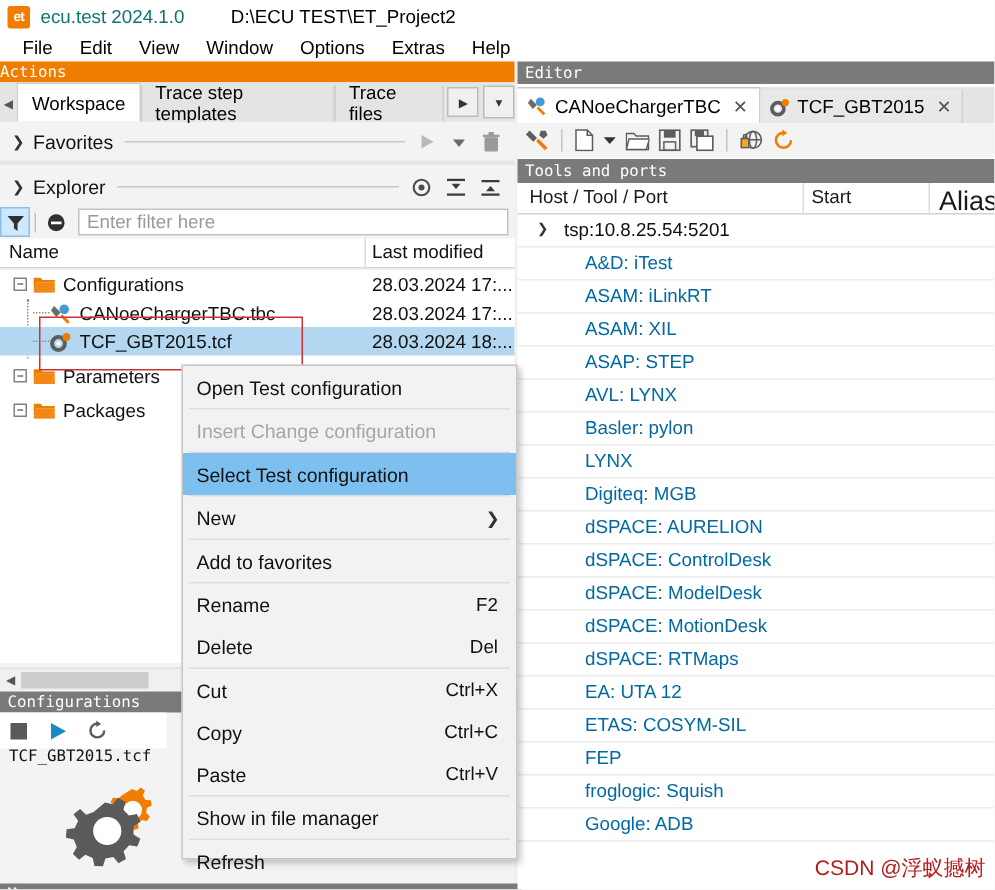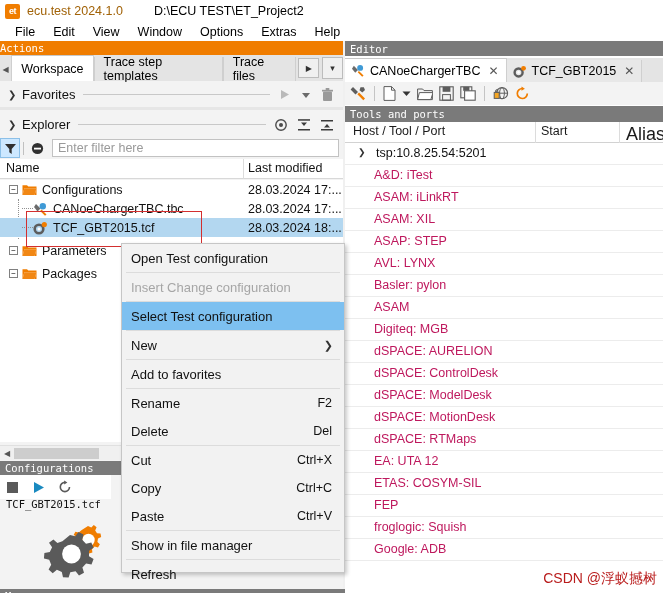--- a/index.html
+++ b/index.html
@@ -17,21 +17,21 @@
   
   .titlebar {
     position:absolute; left:0; top:0; width:663px; height:22px;
     background:#ffffff; display:flex; align-items:center; padding-left:5px;
   }
   .app-logo {
     width:15px; height:15px; background:#f07d00; color:#fff;
     font-size:9px; font-weight:bold; line-height:15px; text-align:center;
     border-radius:2px; margin-right:7px; letter-spacing:-0.5px;
   }
-  .title-text { font-size:12.5px; color:#a16207; }
+  .title-text { font-size:12.5px; color:#0f766e; }
   .title-path { font-size:12.5px; color:#000; margin-left:31px; }
 
   
   .menubar {
     position:absolute; left:0; top:22px; width:663px; height:19px;
     background:#ffffff; display:flex; align-items:center; padding-left:6px;
   }
   .menubar .mi { padding:1px 9px; font-size:12.5px; color:#000; cursor:default; }
 
   
@@ -143,21 +143,21 @@
 
   .rcolhdr { position:absolute; left:0; width:318px; height:21px; background:#ffffff; border-bottom:1px solid #d2d2d2; box-sizing:border-box;}
   .rcolhdr .h1 { position:absolute; left:8px; top:2px; font-size:12.5px;}
   .rcolhdr .h2 { position:absolute; left:196px; top:2px; font-size:12.5px;}
   .rcolhdr .h3 { position:absolute; left:281px; top:2px; font-size:18px;}
   .rdiv { position:absolute; top:0; width:1px; height:21px; background:#dcdcdc;}
 
   .rrow { position:relative; height:22px; border-bottom:1px solid #ececec; box-sizing:border-box; font-size:12.5px;}
   .rrow .lbl { position:absolute; left:31px; top:3px; }
   .rrow.root .lbl { left:31px; color:#111; }
-  .rrow.child .lbl { left:29px; color:#be185d; }
+  .rrow.child .lbl { left:45px; color:#0369a1; }
   .rrow .caret { position:absolute; left:13px; top:4px; font-size:9px; color:#333;}
 
   .watermark {
     position:absolute; right:6px; bottom:5px; font-size:14px; color:#b91c1c;
     font-family:"Liberation Sans", sans-serif; white-space:nowrap;
   }
 
   
   .ctxmenu {
     position:absolute; left:121px; top:243px; width:224px; height:330px;
@@ -519,21 +519,21 @@
       <div class="rrow child">
           <span class="lbl">ASAP: STEP</span>
         </div>
       <div class="rrow child">
           <span class="lbl">AVL: LYNX</span>
         </div>
       <div class="rrow child">
           <span class="lbl">Basler: pylon</span>
         </div>
       <div class="rrow child">
-          <span class="lbl">ASAM</span>
+          <span class="lbl">LYNX</span>
         </div>
       <div class="rrow child">
           <span class="lbl">Digiteq: MGB</span>
         </div>
       <div class="rrow child">
           <span class="lbl">dSPACE: AURELION</span>
         </div>
       <div class="rrow child">
           <span class="lbl">dSPACE: ControlDesk</span>
         </div>

